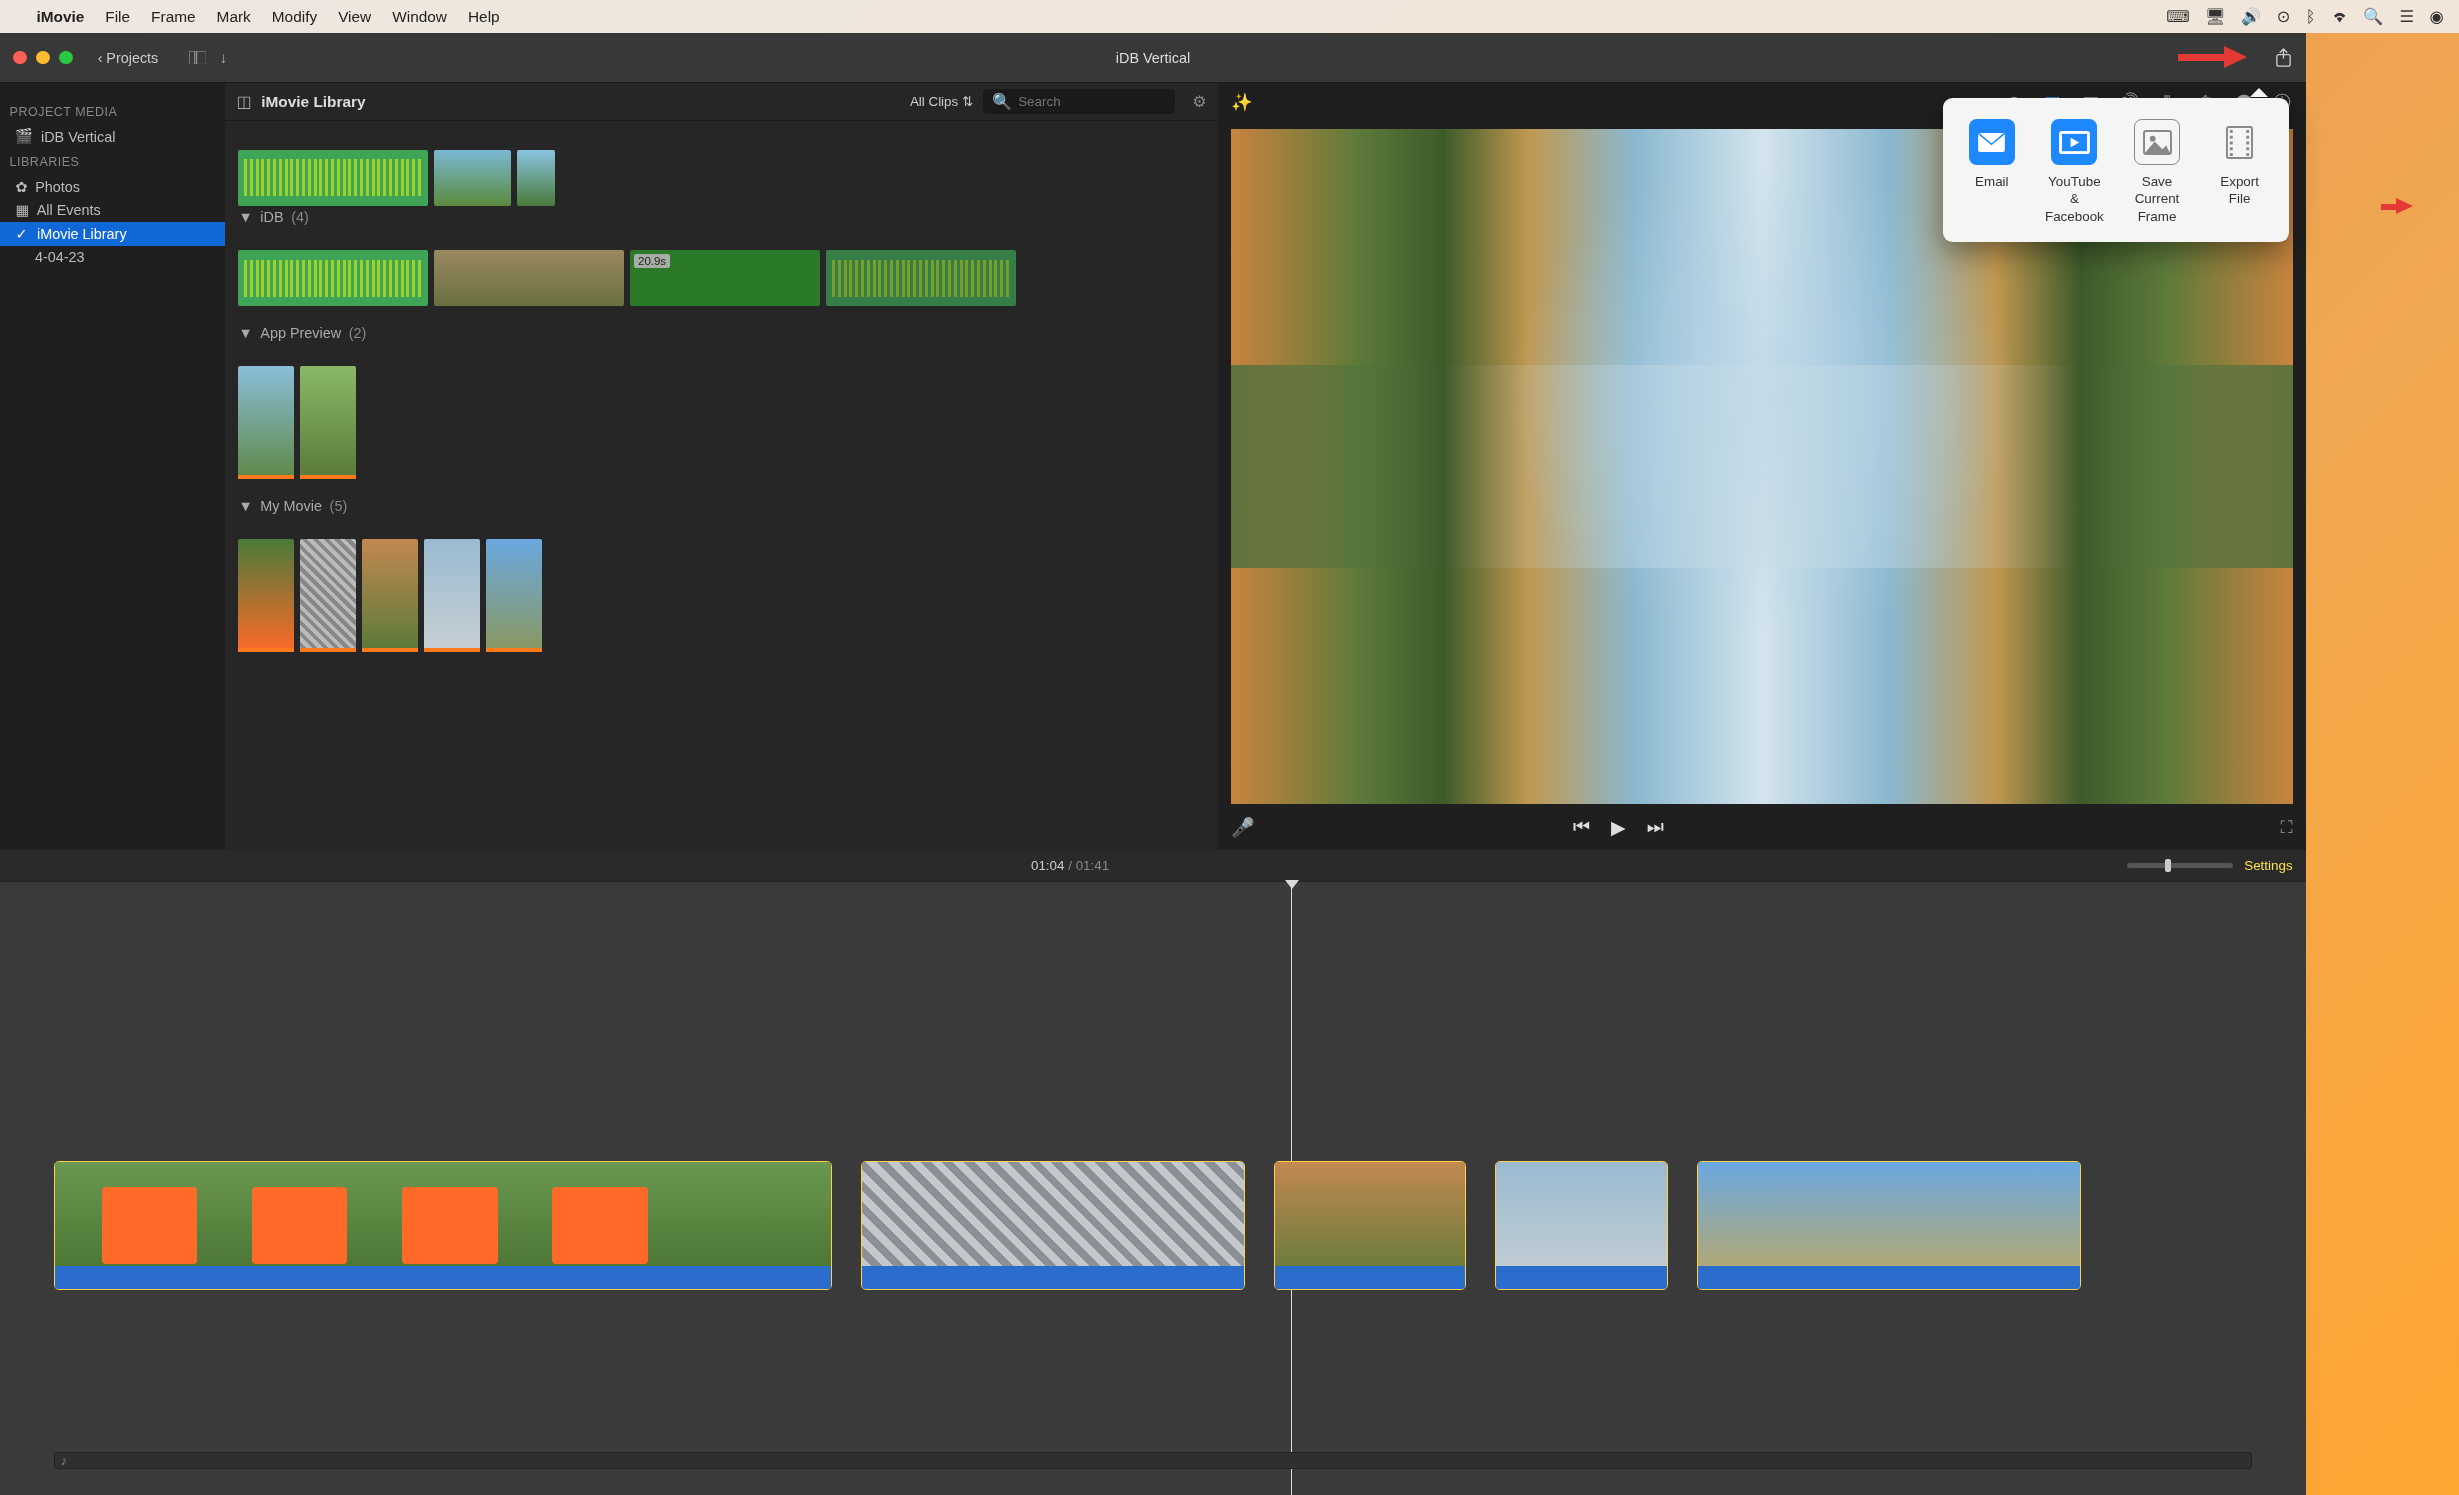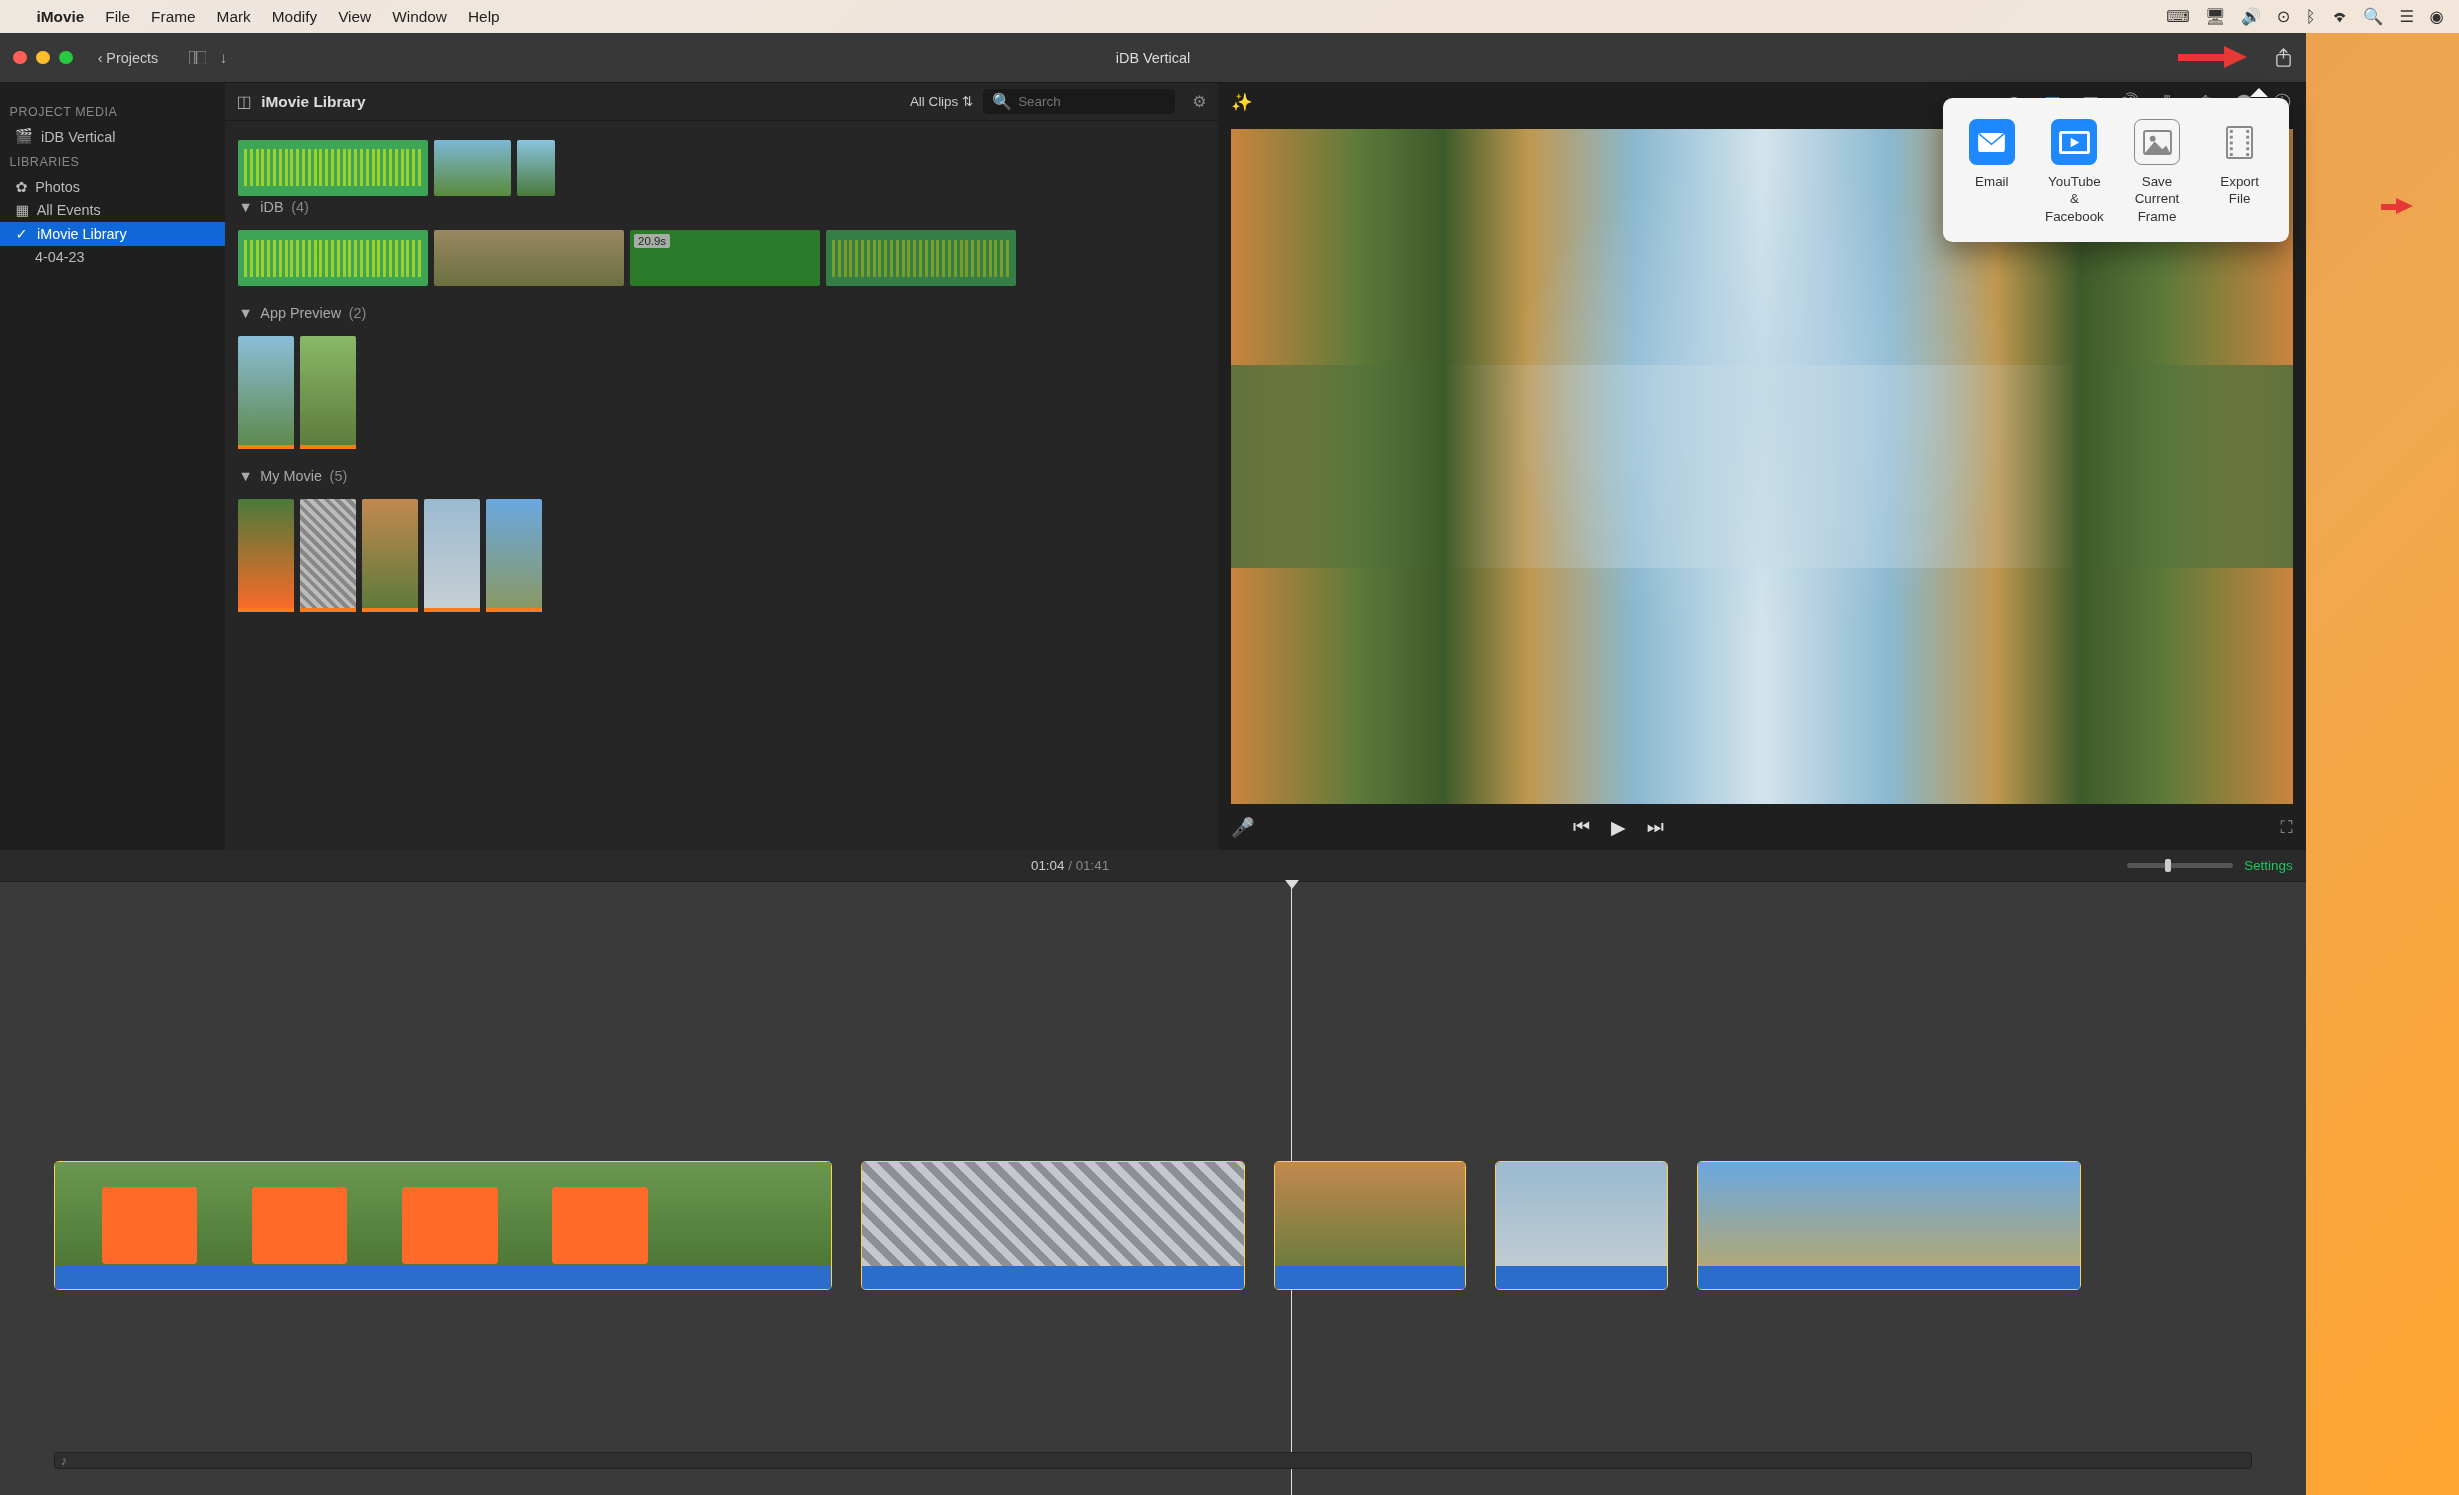--- a/index.html
+++ b/index.html
@@ -69,21 +69,21 @@
 .library-name { color: #ddd; font-size: 15.4px; font-weight: 600; }
 .media-header .flex { flex: 1; }
 .all-clips { color: #ccc; font-size: 13.4px; display: flex; align-items: center; gap: 3.8px; cursor: pointer; }
 .search-box { display: flex; align-items: center; gap: 5.8px; background: #1a1a1a; border-radius: 4.8px; padding: 2.9px 9.6px; width: 192px; }
 .search-box input { background: transparent; border: none; outline: none; color: #ccc; font-size: 13.4px; width: 100%; }
 
 .media-content { flex: 1; overflow-y: auto; padding: 7.7px 13.4px; }
 .media-group { margin-bottom: 15.4px; }
 .media-group-head { display: flex; align-items: center; gap: 7.7px; color: #aaa; font-size: 14.4px; padding: 3.8px 0; cursor: pointer; }
 .media-group-head .count { color: #888; }
-.thumb-row { display: flex; gap: 6px; flex-wrap: wrap; margin-top: 11px; }
+.thumb-row { display: flex; gap: 6px; flex-wrap: wrap; margin-top: 21px; }
 .thumb-wide { width: 190px; height: 56px; background: #3ea456; border-radius: 1.9px; position: relative; overflow: hidden; }
 .thumb-wide.audio::after { content: ""; position: absolute; inset: 9.6px 5.8px; background: repeating-linear-gradient(90deg, rgba(255,255,0,.7) 0 2.9px, transparent 2.9px 5.8px); opacity: .7; }
 .thumb-sq { width: 77px; height: 56px; background: linear-gradient(#7bb8d4,#5a8a3c); border-radius: 1.9px; }
 .thumb-tall { width: 38px; height: 56px; background: linear-gradient(#89c4e0,#4a7a3a); border-radius: 1.9px; }
 .thumb-v { height: 113px; width: 56px; background: linear-gradient(#8abed8,#5d8848); border-radius: 1.9px; }
 .tag-badge { position: absolute; left: 3.8px; top: 3.8px; background: rgba(180,180,180,.9); color: #222; font-size: 11.5px; padding: 1px 3.8px; border-radius: 1.9px; }
 .orange-bottom { position: relative; }
 .orange-bottom::after { content: ""; position: absolute; left: 0; right: 0; bottom: 0; height: 3.8px; background: #ff7a1a; }
 
 
@@ -103,21 +103,21 @@
 .transport .mic { color: #999; font-size: 19px; cursor: pointer; }
 .transport .fullscreen { margin-left: auto; color: #999; cursor: pointer; font-size: 17.3px; }
 
 
 .timeline-bar { height: 31px; background: #2a2a2a; display: flex; align-items: center; padding: 0 13.4px; font-size: 13.4px; color: #888; }
 .timecode { margin: 0 auto; }
 .timecode .cur { color: #ccc; }
 .tl-right { display: flex; align-items: center; gap: 11.5px; }
 .zoom-slider { width: 106px; height: 5.8px; background: #555; position: relative; border-radius: 2.9px; }
 .zoom-slider::after { content: ""; position: absolute; left: 36%; top: -3.8px; width: 5.8px; height: 13.4px; background: #ccc; border-radius: 1.9px; }
-.settings-btn { color: #22c55e; cursor: pointer; }
+.settings-btn { color: #fde047; cursor: pointer; }
 
 .timeline { flex: 1; background: #3a3a3a; position: relative; border-top: 1px solid #222; }
 .playhead { position: absolute; left: 56%; top: 0; bottom: 0; width: 1px; background: #ddd; }
 .playhead::before { content: ""; position: absolute; top: -1.9px; left: -6.7px; border-left: 7.7px solid transparent; border-right: 7.7px solid transparent; border-top: 9.6px solid #ddd; }
 
 .clips-track { position: absolute; top: 279px; left: 54px; display: flex; gap: 29px; align-items: center; }
 .clip { height: 129px; border: 1.9px solid #ffd24a; border-radius: 4.8px; background: #333; overflow: hidden; position: relative; display: flex; }
 .clip-audio { position: absolute; left: 0; right: 0; bottom: 0; height: 23px; background: #2b6dcc; }
 .clip-thumb { flex: 1; background: linear-gradient(#78a8c4,#5a7c3a); }
 .clip1 { width: 778px; }

